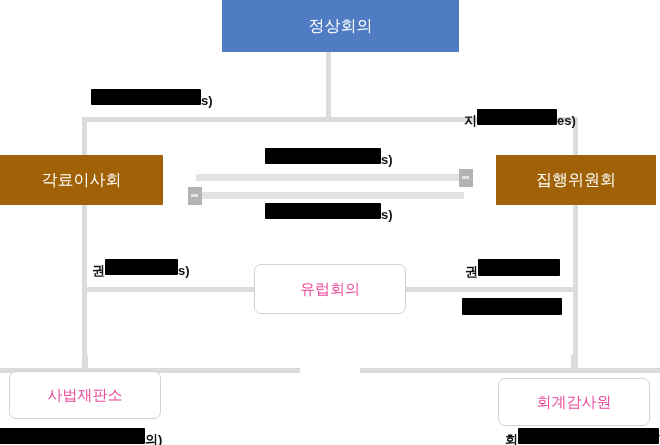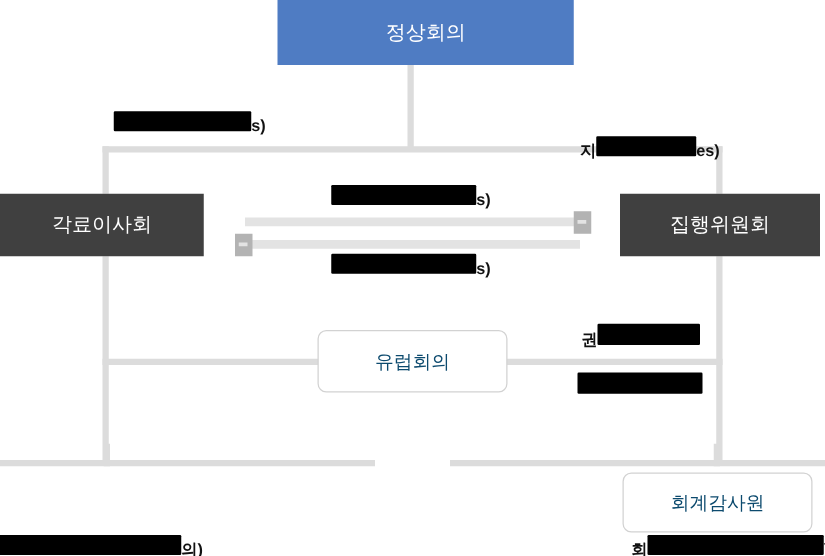--- a/index.html
+++ b/index.html
@@ -54,27 +54,27 @@
     justify-content: center;
     box-sizing: border-box;
     text-align: center;
   }
   .box-primary {
     background: #4F7CC3;
     color: #ffffff;
     font-size: 16px;
   }
   .box-secondary {
-    background: #404040;
+    background: #a16207;
     color: #ffffff;
     font-size: 16px;
   }
   .box-plain {
     background: #ffffff;
-    color: #0c4a6e;
+    color: #ec4899;
     font-size: 15px;
     border: 1px solid #d2d2d2;
     border-radius: 7px;
   }
 
   
   .label {
     position: absolute;
     font-size: 13px;
     font-weight: bold;
@@ -137,20 +137,23 @@
   </div>
 
   <div class="box box-secondary" style="left:496px; top:155px; width:160px; height:50px;text-align:center;">
     <span>집행위원회</span>
   </div>
 
   <div class="box box-plain" style="left:254px; top:264px; width:152px; height:50px;">
     <span>유럽회의</span>
   </div>
 
+  <div class="box box-plain" style="left:9px; top:371px; width:152px; height:48px;">
+    <span>사법재판소</span>
+  </div>
 
   <div class="box box-plain" style="left:498px; top:378px; width:152px; height:48px;">
     <span>회계감사원</span>
   </div>
 
   <div class="label" style="left:91px; top:89px;">
     <span class="visible"></span><span class="redacted" style="width:110px; height:16px;"></span><span class="visible">s)</span>
   </div>
 
   <div class="label" style="left:464px; top:89px;margin-top:20px;">
@@ -158,20 +161,23 @@
   </div>
 
   <div class="label" style="left:265px; top:148px;">
     <span class="visible"></span><span class="redacted" style="width:116px; height:16px;"></span><span class="visible">s)</span>
   </div>
 
   <div class="label" style="left:265px; top:203px;">
     <span class="visible"></span><span class="redacted" style="width:116px; height:16px;"></span><span class="visible">s)</span>
   </div>
 
+  <div class="label" style="left:92px; top:259px;">
+    <span class="visible">권</span><span class="redacted" style="width:73px; height:16px;"></span><span class="visible">s)</span>
+  </div>
 
   <div class="label" style="left:465px; top:259px;">
     <span class="visible">권</span><span class="redacted" style="width:82px; height:17px;"></span><span class="visible"></span>
   </div>
 
   <div class="label" style="left:462px; top:298px;">
     <span class="visible"></span><span class="redacted" style="width:100px; height:17px;"></span><span class="visible"></span>
   </div>
 
   <div class="label" style="left:-6px; top:428px;">

